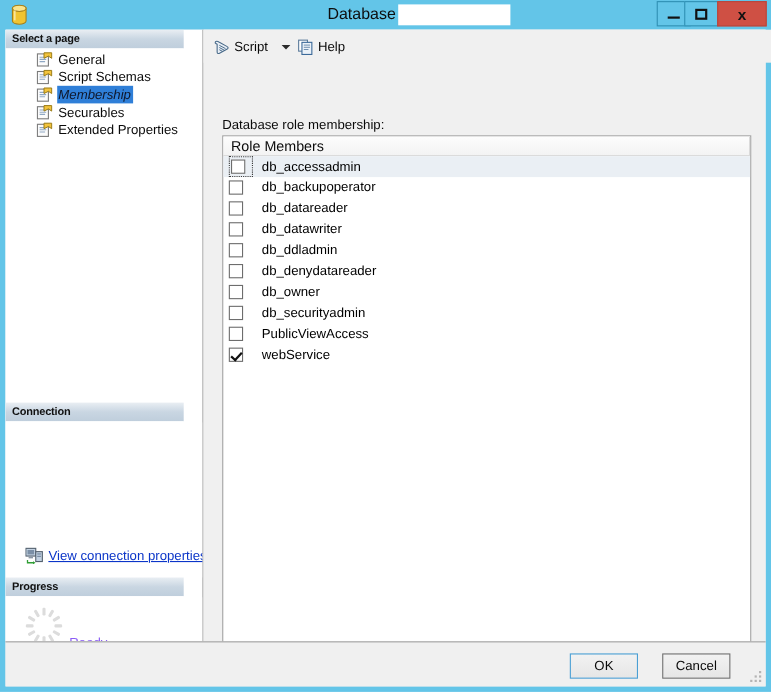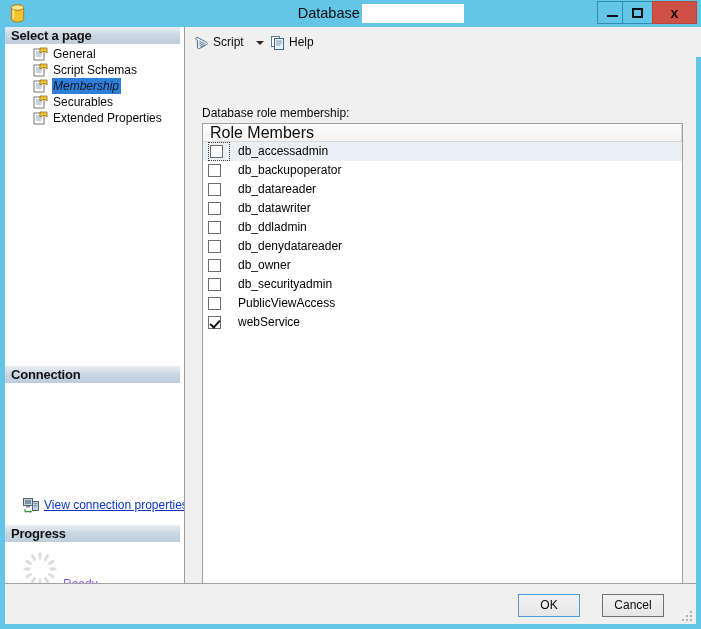--- a/index.html
+++ b/index.html
@@ -93,26 +93,26 @@
     left: 0px; top: 0px;
     width: 180px; height: 556px;
     background: #ffffff;
     border-right: 1px solid #9c9c9c;
     box-sizing: border-box;
     overflow: hidden;
   }
   .section-header {
     position: absolute;
     left: 0;
-    width: 175px;
+    width: 162px;
     height: 18px;
     background: linear-gradient(to bottom, #e9eef3 0%, #c9d6e2 50%, #bfcedc 100%);
     border-bottom: 1px solid #ffffff;
     box-sizing: border-box;
-    font-size: 13px;
+    font-size: 10px;
     font-weight: bold;
     color: #111;
     line-height: 17px;
     padding-left: 6px;
     letter-spacing: -0.2px;
   }
   #hdr-selectpage { top: 0px; }
   #hdr-connection { top: 339px; }
   #hdr-progress   { top: 498px; }
 
@@ -253,21 +253,21 @@
   #list-header {
     position: relative;
     height: 18px;
     background: linear-gradient(to bottom, #fdfdfd 0%, #f3f3f3 100%);
     border-bottom: 1px solid #d8d8d8;
     box-sizing: border-box;
   }
   #list-header .hcell {
     position: absolute;
     left: 7px; top: 1px;
-    font-size: 16px;
+    font-size: 13px;
     color: #0a0a0a;
     line-height: 15px;
   }
   #list-header .hdivider {
     position: absolute;
     right: 0; top: 0; bottom: 0;
     width: 1px; background: #d8d8d8;
   }
 
   .row {

